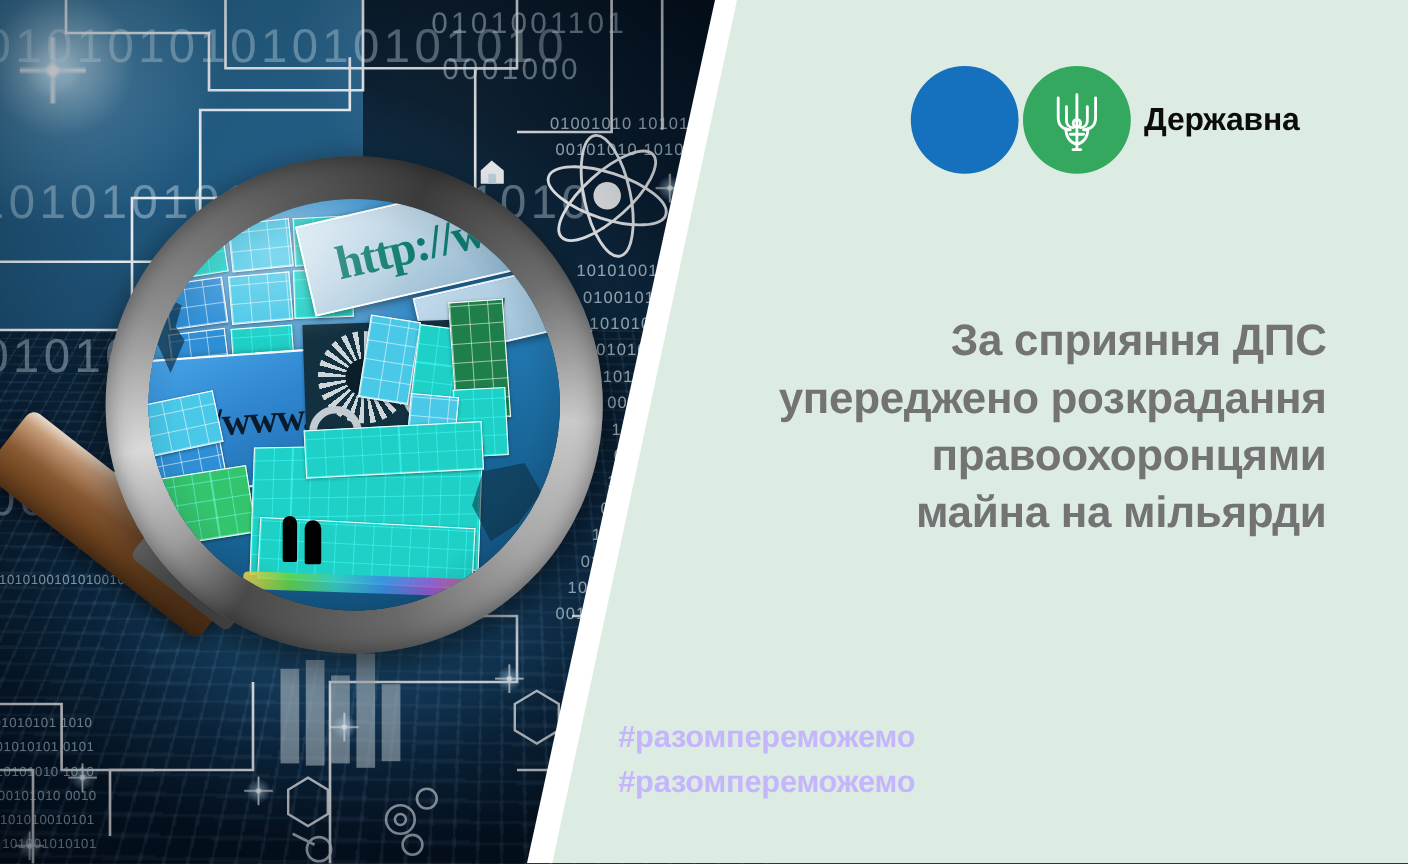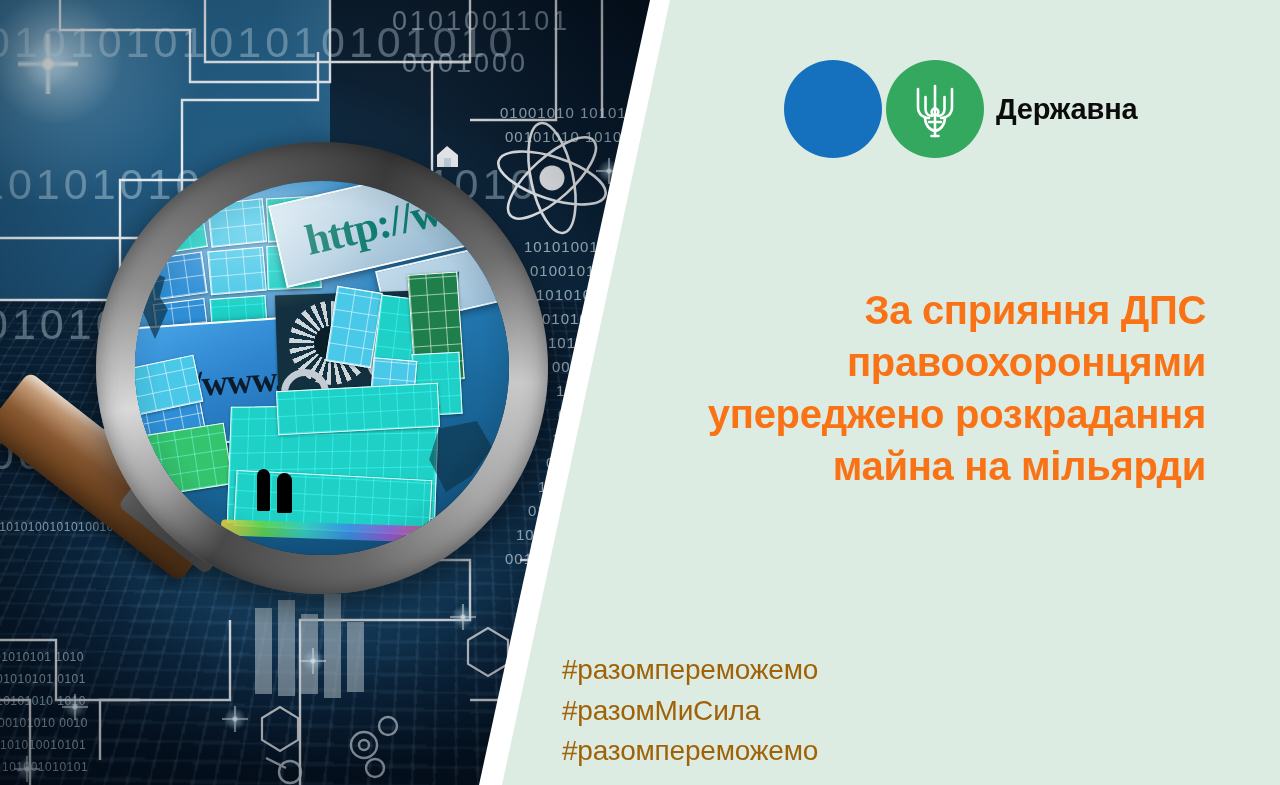--- a/index.html
+++ b/index.html
@@ -144,48 +144,48 @@
     background:#dcece2;
     clip-path:polygon(668px 0, 1280px 0, 1280px 785px, 500px 785px);
   }
   .white-stripe {
     position:absolute; left:0; top:0; width:1280px; height:785px;
     background:#ffffff;
     clip-path:polygon(650px 0, 670px 0, 502px 785px, 479px 785px);
   }
 
   
-  .logo { position:absolute; left:784px; top:56px; display:flex; align-items:center;justify-content:flex-end; }
+  .logo { position:absolute; left:828px; top:56px; display:flex; align-items:center;justify-content:flex-end; }
   .logo-marks { position:relative; width:196px; height:108px; flex:0 0 auto; }
   .dot-blue {
     position:absolute; left:0; top:4px; width:98px; height:98px; border-radius:50%;
     background:#1570bd;
   }
   .dot-green {
     position:absolute; left:102px; top:4px; width:98px; height:98px; border-radius:50%;
     background:#33a85e;
   }
   .trident { position:absolute; left:128px; top:26px; width:46px; height:58px; }
   .logo-text {
     margin-left:16px; color:#0c0c0c; font-weight:bold; font-size:29px;
     line-height:1.24; letter-spacing:-.2px; white-space:nowrap;
   }
 
   
   .headline {
     position:absolute; left:610px; top:284px; width:596px;
-    text-align:right; color:#f97316; font-weight:bold;
+    text-align:right; color:#737373; font-weight:bold;
     font-size:40px; line-height:1.30; letter-spacing:-.3px;
   }
   .headline div { white-space:nowrap; }
 
   
   .hashtags {
-    position:absolute; left:562px; top:650px; color:#a16207;
-    font-size:28px; line-height:1.45; font-weight:400; letter-spacing:-.2px;
+    position:absolute; left:562px; top:650px; color:#c4b5fd;
+    font-size:28px; line-height:1.45; font-weight:700; letter-spacing:-.2px;
   }
   .hashtags div { white-space:nowrap; }
 </style>
 </head>
 <body>
 
 <div id="poster">
 
   <div class="left-art">
     <div class="art-sky"></div>
@@ -398,24 +398,23 @@
         </g>
       </svg>
     </div>
     <div class="logo-text">
       <div>Державна</div>
     </div>
   </div>
 
   <div class="headline">
     <div>За сприяння ДПС</div>
+    <div>упереджено розкрадання</div>
     <div>правоохоронцями</div>
-    <div>упереджено розкрадання</div>
     <div>майна на мільярди</div>
   </div>
 
   <div class="hashtags">
     <div>#разомпереможемо</div>
-    <div>#разомМиСила</div>
     <div>#разомпереможемо</div>
   </div>
 
 </div>
 
 </body></html>

